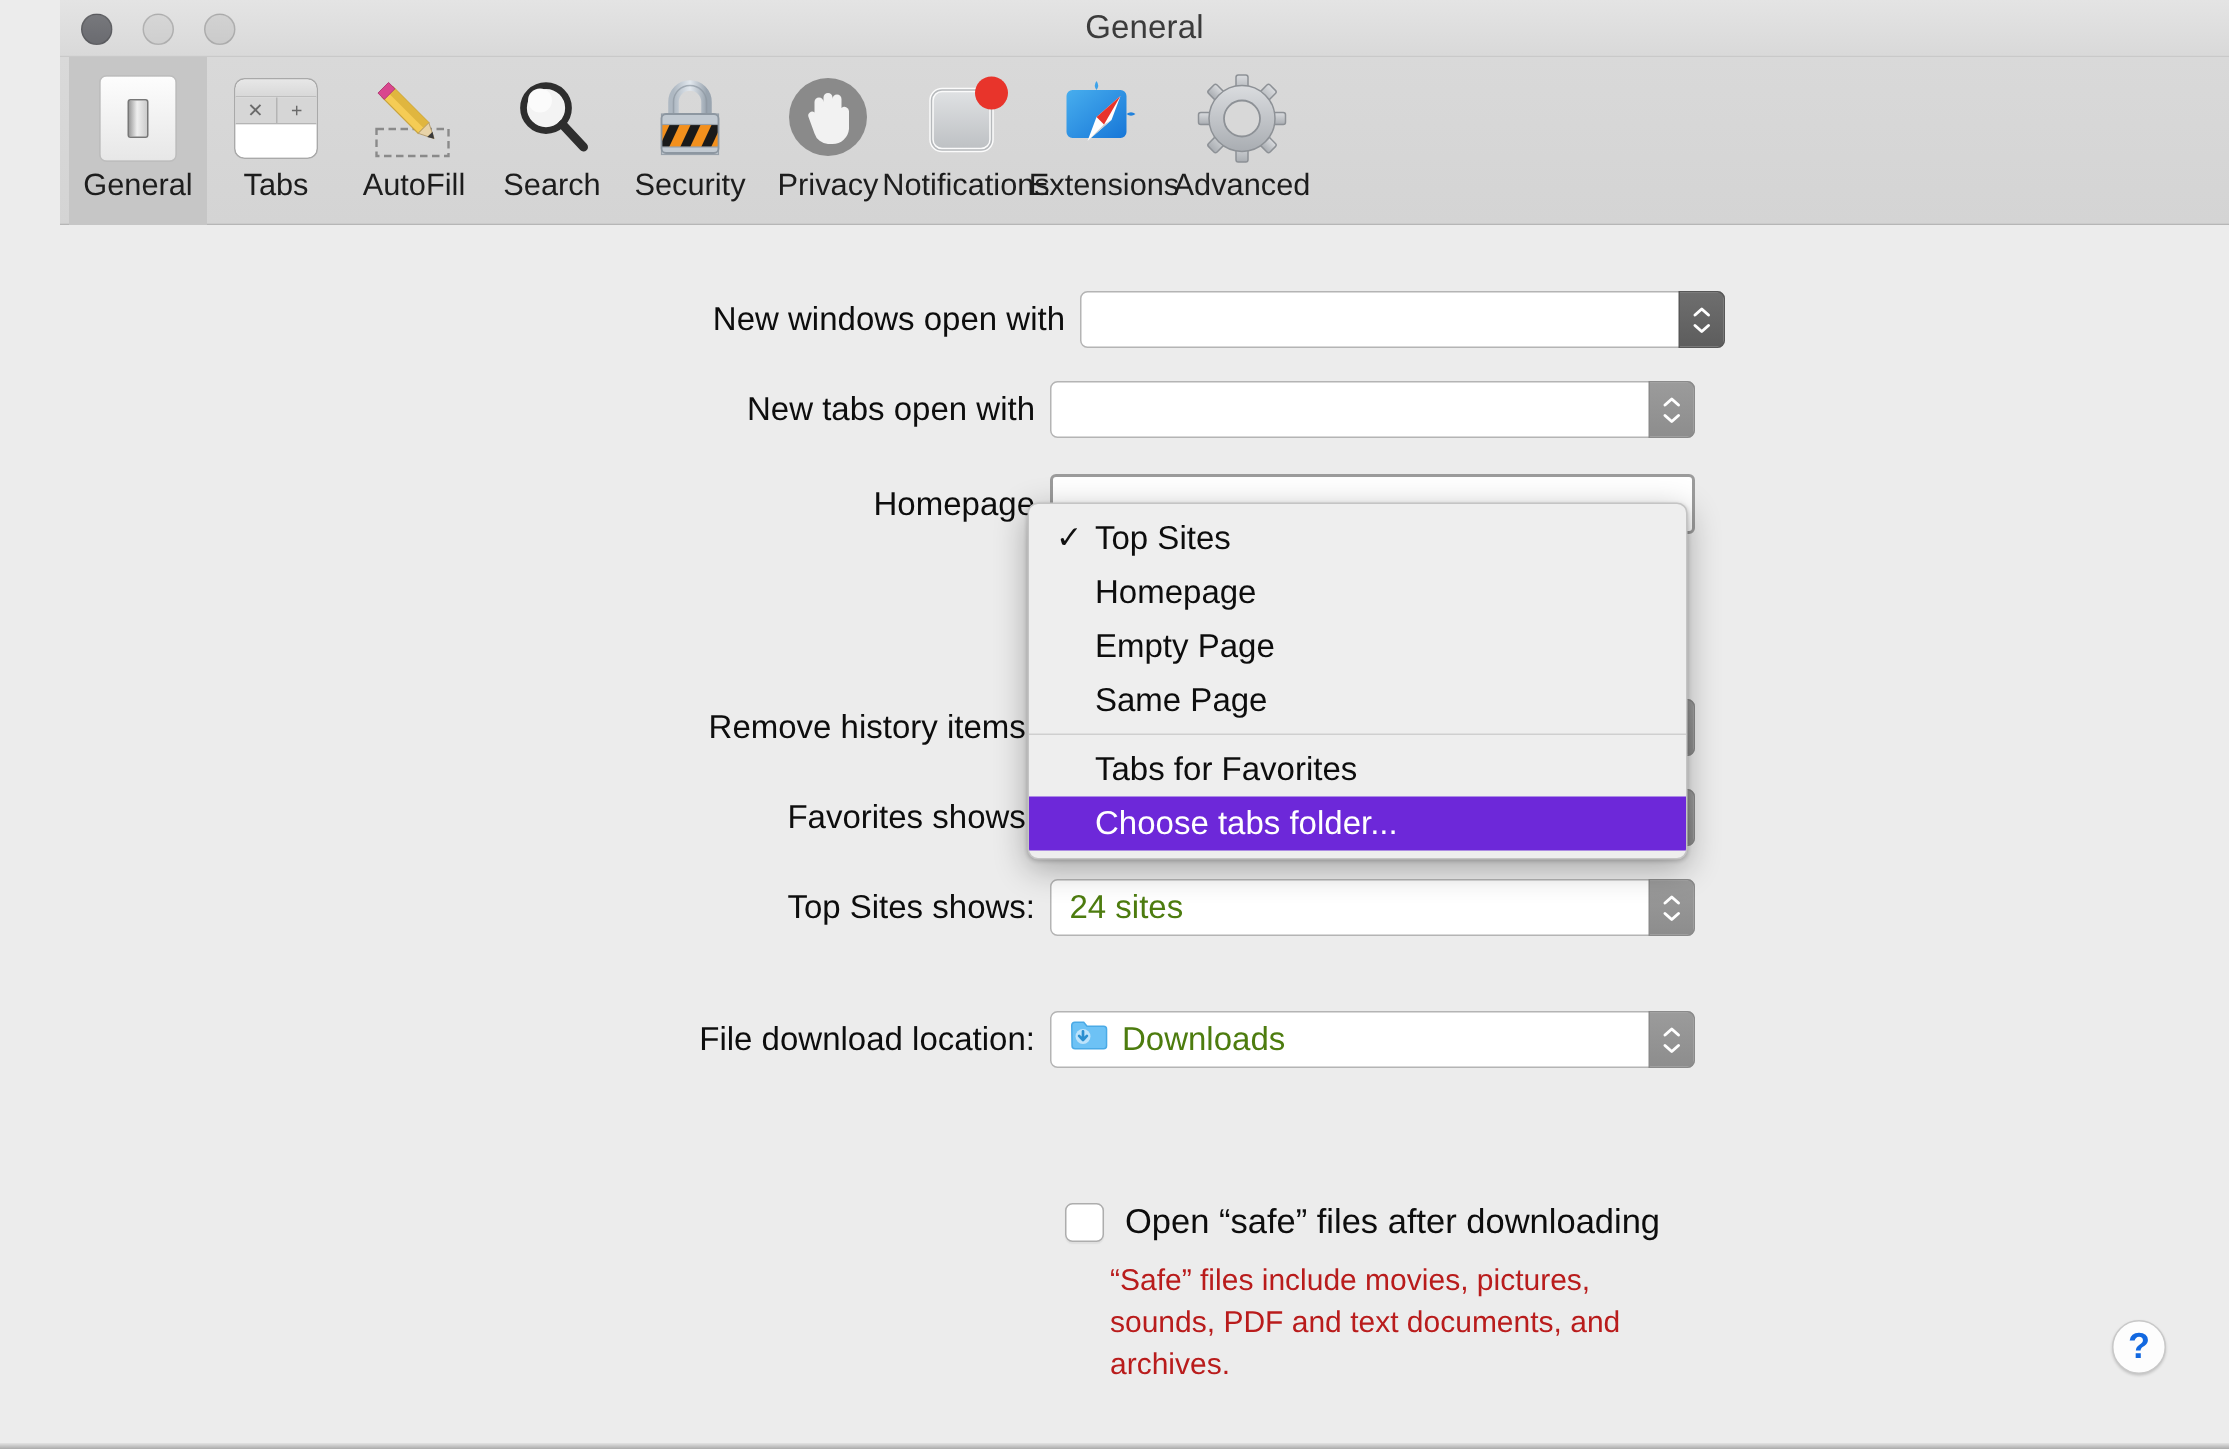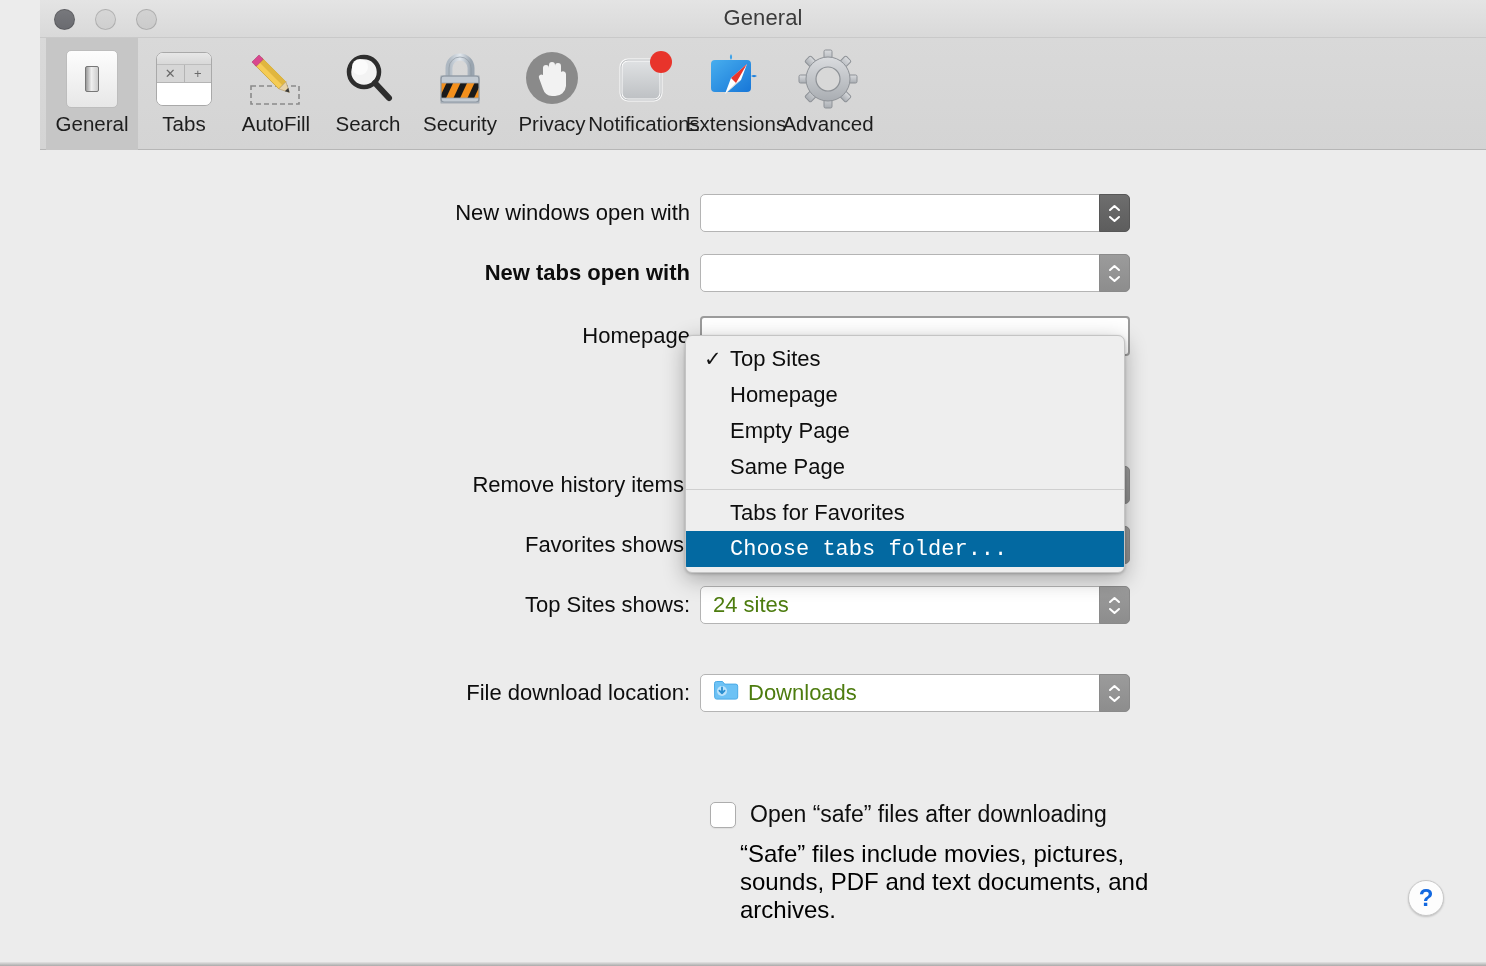--- a/index.html
+++ b/index.html
@@ -166,42 +166,41 @@
     font-size: 22px; color: #0d0d0d;
     padding-left: 44px;
     position: relative;
     white-space: nowrap;
   }
   .menu-item .check {
     position: absolute; left: 18px; top: 50%; transform: translateY(-50%);
     font-size: 21px; color: #111;
   }
   .menu-item.highlight {
-    background: #0369a1;
+    background: #6d28d9;
     color: #ffffff;
-    font-family: Liberation Mono, monospace;
   }
   .menu-sep {
     height: 1px; background: #cfcfcf; margin: 4px 0 5px 0;
   }
 
   
   .checkbox-row { display: flex; align-items: flex-end; }
   .cbox {
     width: 26px; height: 26px;
     background: #fff;
     border: 1px solid #adadad;
     border-radius: 5px;
     margin-top: 4px;
     flex: none;
     box-shadow: 0 1px 1px rgba(0,0,0,0.06);
   }
   .cb-label { font-size: 23px; color: #0d0d0d; margin-left: 14px; white-space: nowrap; }
   .help-text {
-    font-size: 24px; color: #000000;
+    font-size: 20px; color: #b91c1c;
     line-height: 28px;
     width: 410px;
   }
 
   
   #help-btn {
     position: absolute; right: 42px; bottom: 50px;
     width: 36px; height: 36px; border-radius: 50%;
     background: #fdfdfd;
     border: 1px solid #c8c8c8;
@@ -384,36 +383,36 @@
           <circle cx="31" cy="31" r="12" fill="#d8d8d8" stroke="#8d9196" stroke-width="1.2"></circle>
         </svg>
       </div>
       <div class="tb-label">Advanced</div>
     </div>
 
   </div>
 
   <div id="content">
 
-    <div class="row" style="left:0; top:44px; width:1110px;">
+    <div class="row" style="left:0; top:44px; width:1110px;justify-content:flex-end;">
       <div class="lbl-col row-label">New windows open with</div>
       <div class="popup">
         <span class="val"></span>
         <span class="stepper dark">
           <svg width="13" height="8" viewBox="0 0 13 8">
               <polyline points="2,6 6.5,2 11,6" fill="none" stroke="#fff" stroke-width="2" stroke-linecap="round" stroke-linejoin="round"></polyline>
             </svg>
           <svg width="13" height="8" viewBox="0 0 13 8">
               <polyline points="2,2 6.5,6 11,2" fill="none" stroke="#fff" stroke-width="2" stroke-linecap="round" stroke-linejoin="round"></polyline>
             </svg>
         </span>
       </div>
     </div>
 
-    <div class="row" style="left:0; top:104px; width:1110px;font-weight:bold;">
+    <div class="row" style="left:0; top:104px; width:1110px;">
       <div class="lbl-col row-label">New tabs open with</div>
       <div class="popup">
         <span class="val"></span>
         <span class="stepper">
           <svg width="13" height="8" viewBox="0 0 13 8">
               <polyline points="2,6 6.5,2 11,6" fill="none" stroke="#fff" stroke-width="2" stroke-linecap="round" stroke-linejoin="round"></polyline>
             </svg>
           <svg width="13" height="8" viewBox="0 0 13 8">
               <polyline points="2,2 6.5,6 11,2" fill="none" stroke="#fff" stroke-width="2" stroke-linecap="round" stroke-linejoin="round"></polyline>
             </svg>

